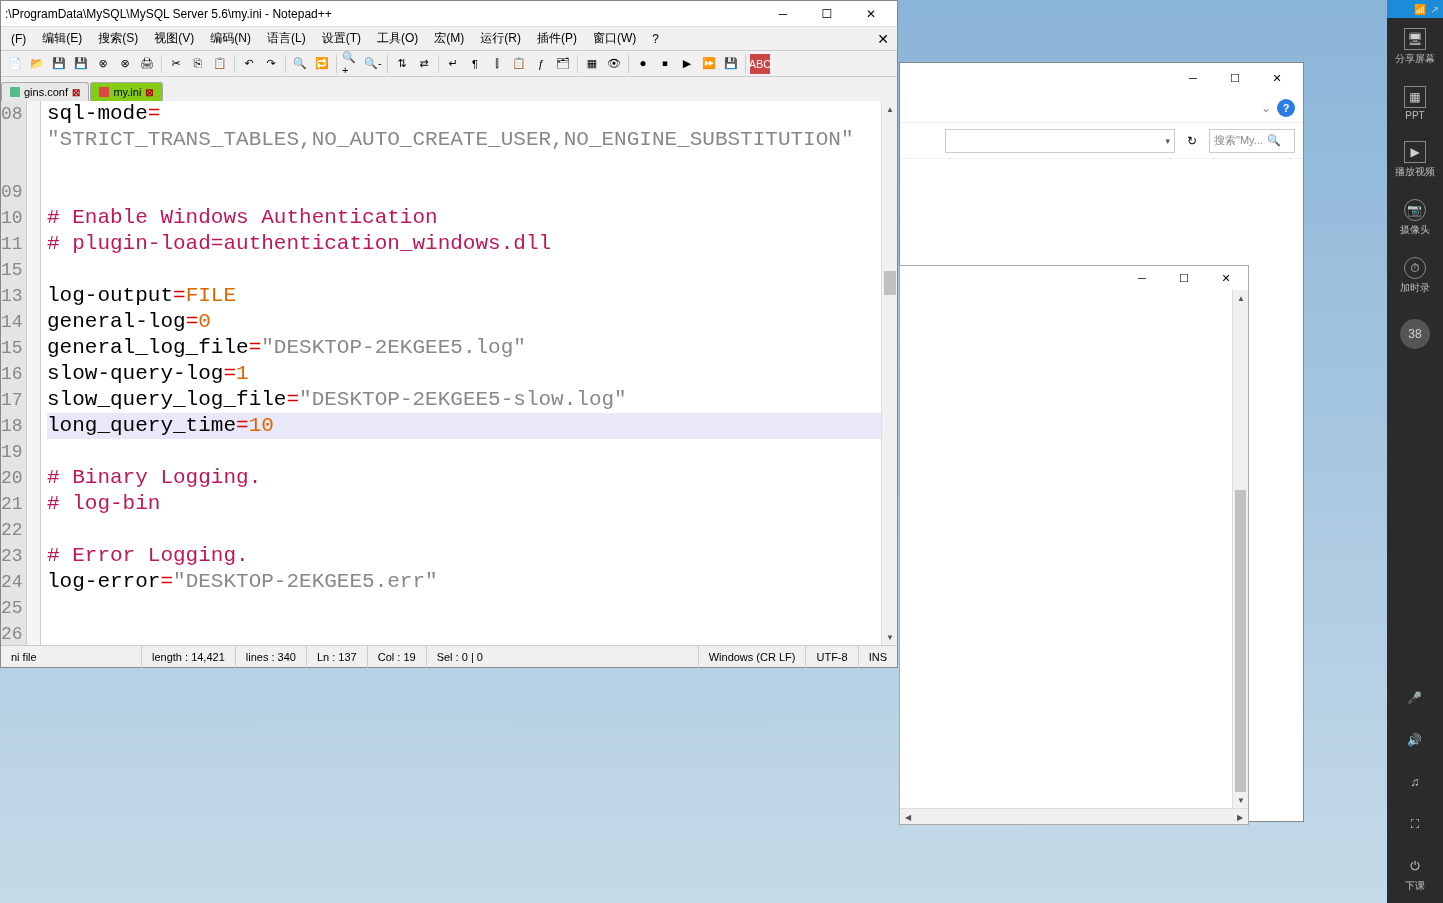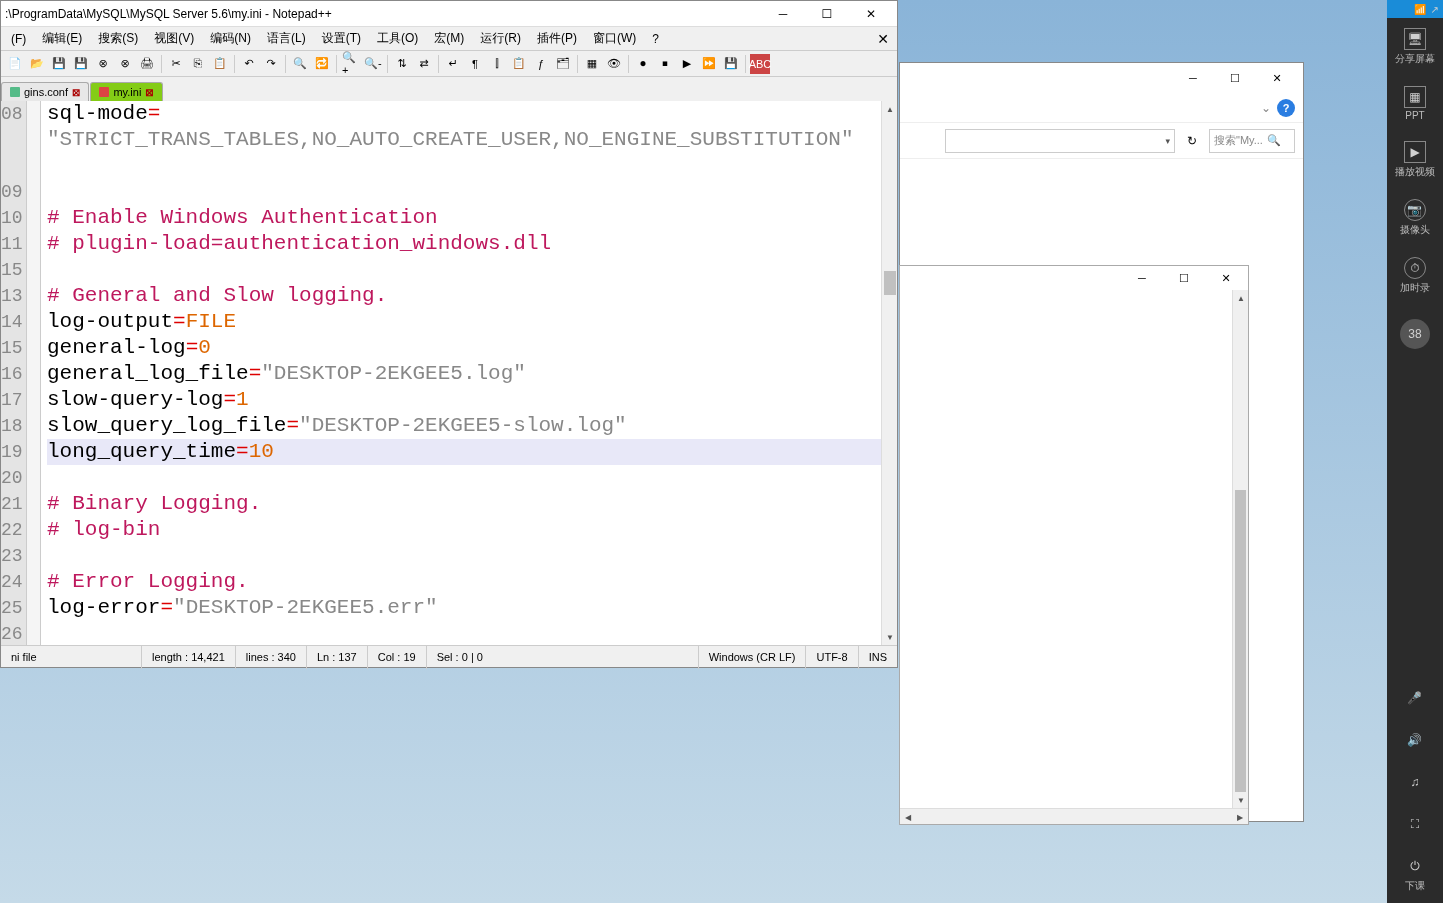--- a/index.html
+++ b/index.html
@@ -192,21 +192,20 @@
       <div>26</div>
     </div>
     <div class="fold-margin"></div>
     <div class="code">
       <span class="codeline"><span class="kw">sql-mode</span><span class="eq">=</span></span>
       <span class="codeline" style="height:52px; white-space:normal;"><span class="str">"STRICT_TRANS_TABLES,NO_AUTO_CREATE_USER,NO_ENGINE_SUBSTITUTION"</span></span>
       <span class="codeline"></span>
       <span class="codeline"><span class="cmt"># Enable Windows Authentication</span></span>
       <span class="codeline"><span class="cmt"># plugin-load=authentication_windows.dll</span></span>
       <span class="codeline"></span>
-      <span class="codeline"><span class="cmt"># General and Slow logging.</span></span>
       <span class="codeline"><span class="kw">log-output</span><span class="eq">=</span><span class="val">FILE</span></span>
       <span class="codeline"><span class="kw">general-log</span><span class="eq">=</span><span class="val">0</span></span>
       <span class="codeline"><span class="kw">general_log_file</span><span class="eq">=</span><span class="str">"DESKTOP-2EKGEE5.log"</span></span>
       <span class="codeline"><span class="kw">slow-query-log</span><span class="eq">=</span><span class="val">1</span></span>
       <span class="codeline"><span class="kw">slow_query_log_file</span><span class="eq">=</span><span class="str">"DESKTOP-2EKGEE5-slow.log"</span></span>
       <span class="codeline hl"><span class="kw">long_query_time</span><span class="eq">=</span><span class="val">10</span></span>
       <span class="codeline"></span>
       <span class="codeline"><span class="cmt"># Binary Logging.</span></span>
       <span class="codeline"><span class="cmt"># log-bin</span></span>
       <span class="codeline"></span>

